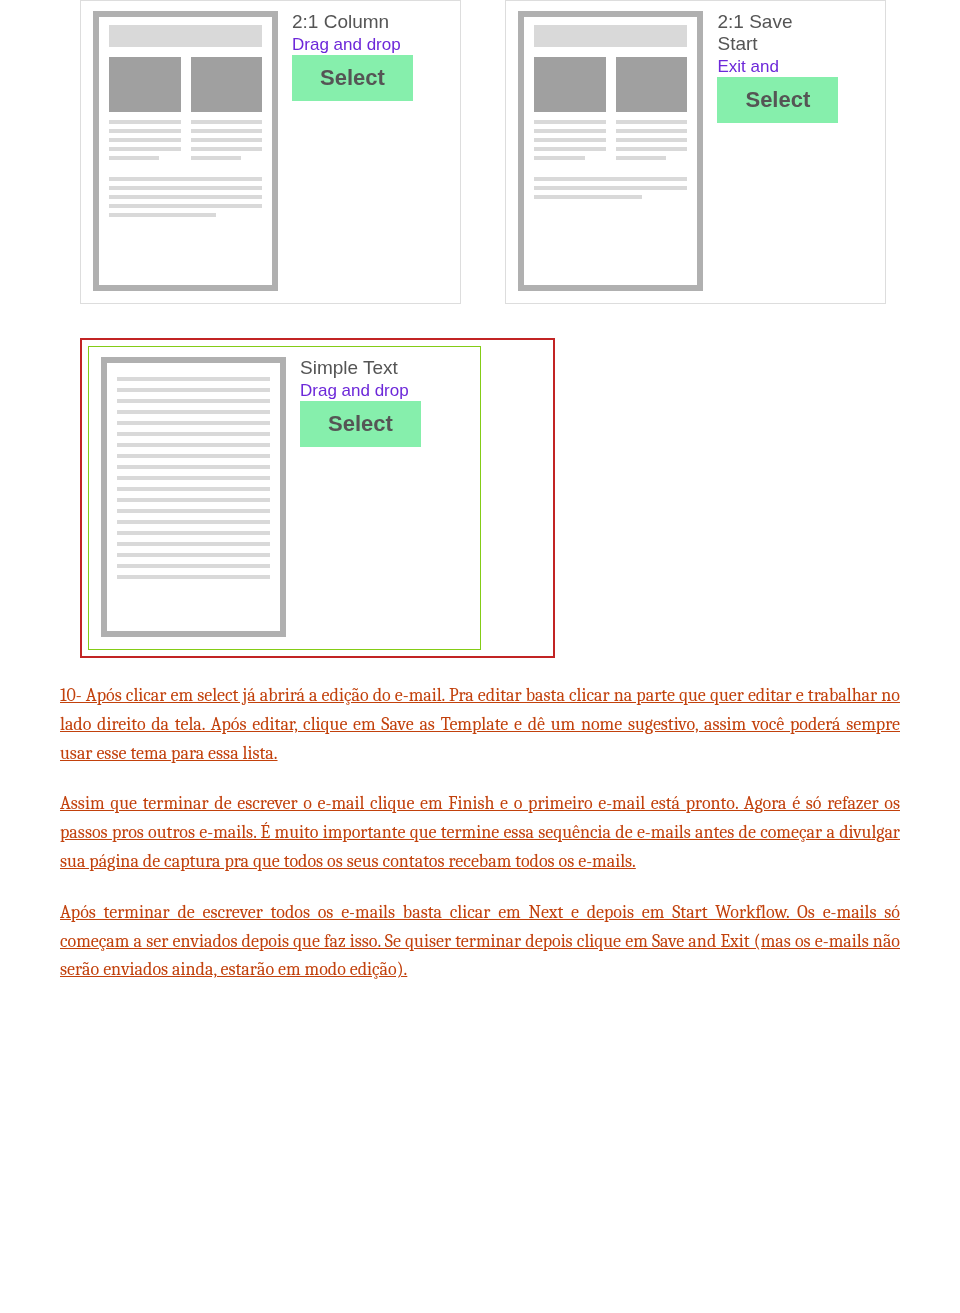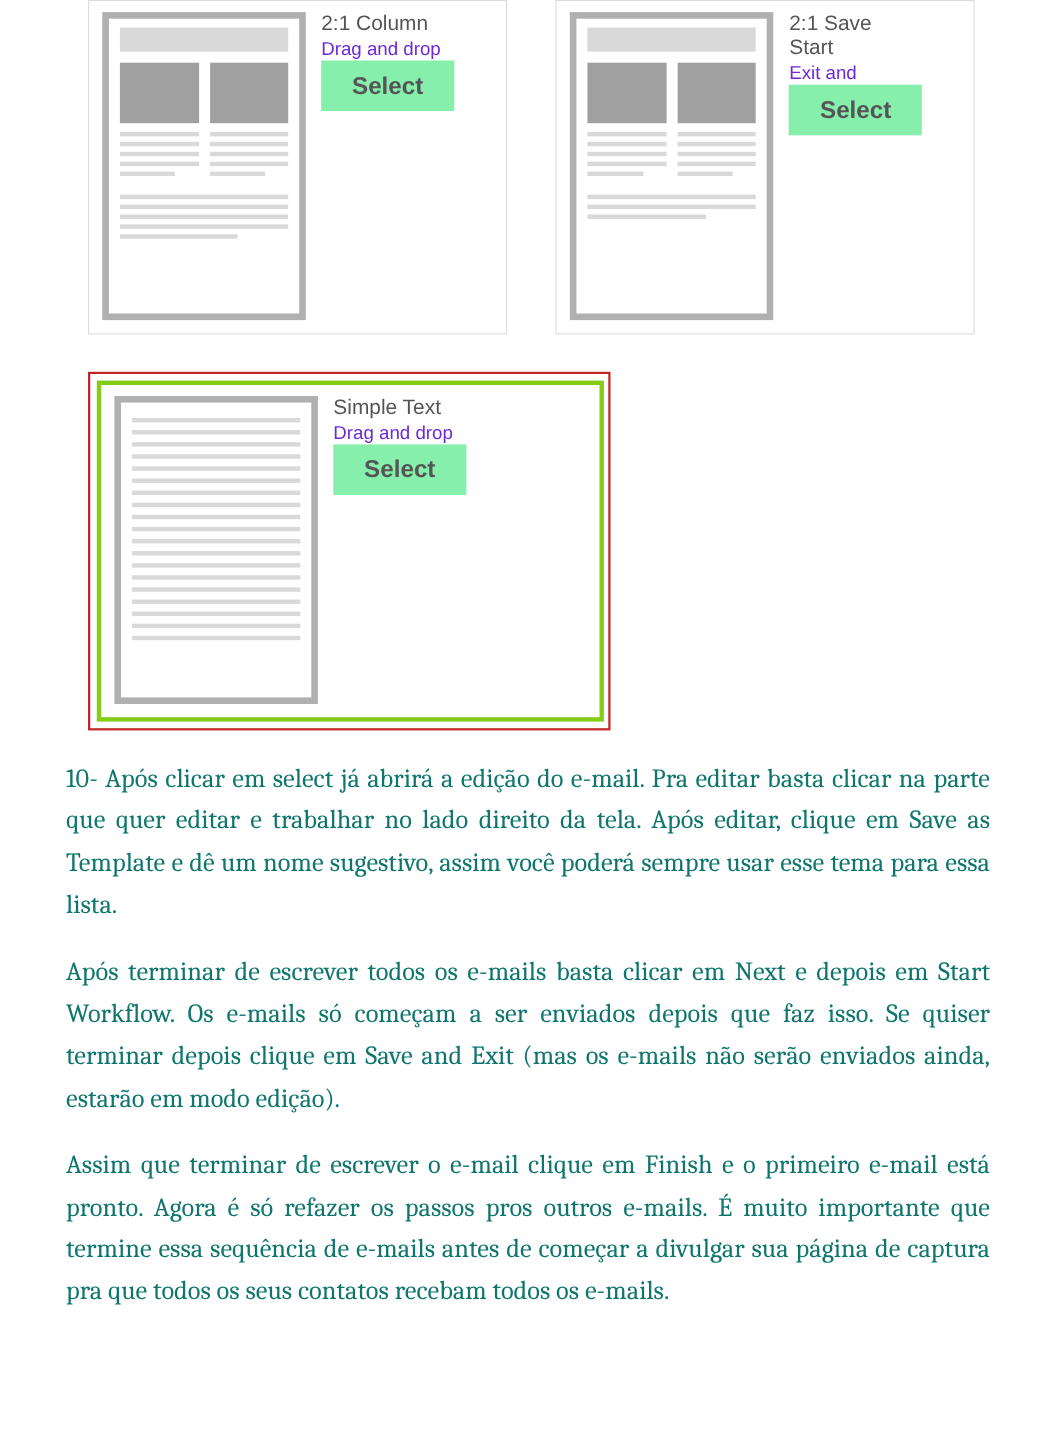--- a/index.html
+++ b/index.html
@@ -73,31 +73,32 @@
     cursor: pointer;
     width: max-content;
   }
   .highlight-card-wrap {
     margin: 34px 0 24px 80px;
     border: 2px solid #c22424;
     width: 475px;
     padding: 0;
   }
   .highlight-card-wrap .card {
-    border: 4px solid #84cc16;
+    border: 1px solid #84cc16;
     margin: 6px;
-    width: 461px;
+    width: 393px;
   }
   .simple-text-lines .tline { margin-bottom: 7px; }
   .doc-text {
     padding: 0 60px 30px 60px;
     font-family: Cambria, Georgia, 'Times New Roman', serif;
-    font-size: 24px;
-    color: #0f766e;
+    font-size: 18px;
+    color: #c2410c;
     line-height: 1.6;
+    text-decoration: underline;
   }
   .doc-text p { margin-bottom: 22px; text-align: justify; }
 </style>
 </head>
 <body>
 
 <div class="top-row">
 
   
   <div class="card">
@@ -213,15 +214,15 @@
           <div class="card-sub">Drag and drop</div>
         </div>
         <button class="select-btn">Select</button>
       </div>
     </div>
   </div>
 </div>
 
 <div class="doc-text">
   <p>10- Após clicar em select já abrirá a edição do e-mail. Pra editar basta clicar na parte que quer editar e trabalhar no lado direito da tela. Após editar, clique em Save as Template e dê um nome sugestivo, assim você poderá sempre usar esse tema para essa lista.</p>
+  <p>Assim que terminar de escrever o e-mail clique em Finish e o primeiro e-mail está pronto. Agora é só refazer os passos pros outros e-mails. É muito importante que termine essa sequência de e-mails antes de começar a divulgar sua página de captura pra que todos os seus contatos recebam todos os e-mails.</p>
   <p>Após terminar de escrever todos os e-mails basta clicar em Next e depois em Start Workflow. Os e-mails só começam a ser enviados depois que faz isso. Se quiser terminar depois clique em Save and Exit (mas os e-mails não serão enviados ainda, estarão em modo edição).</p>
-  <p>Assim que terminar de escrever o e-mail clique em Finish e o primeiro e-mail está pronto. Agora é só refazer os passos pros outros e-mails. É muito importante que termine essa sequência de e-mails antes de começar a divulgar sua página de captura pra que todos os seus contatos recebam todos os e-mails.</p>
 </div>
 
 </body></html>

